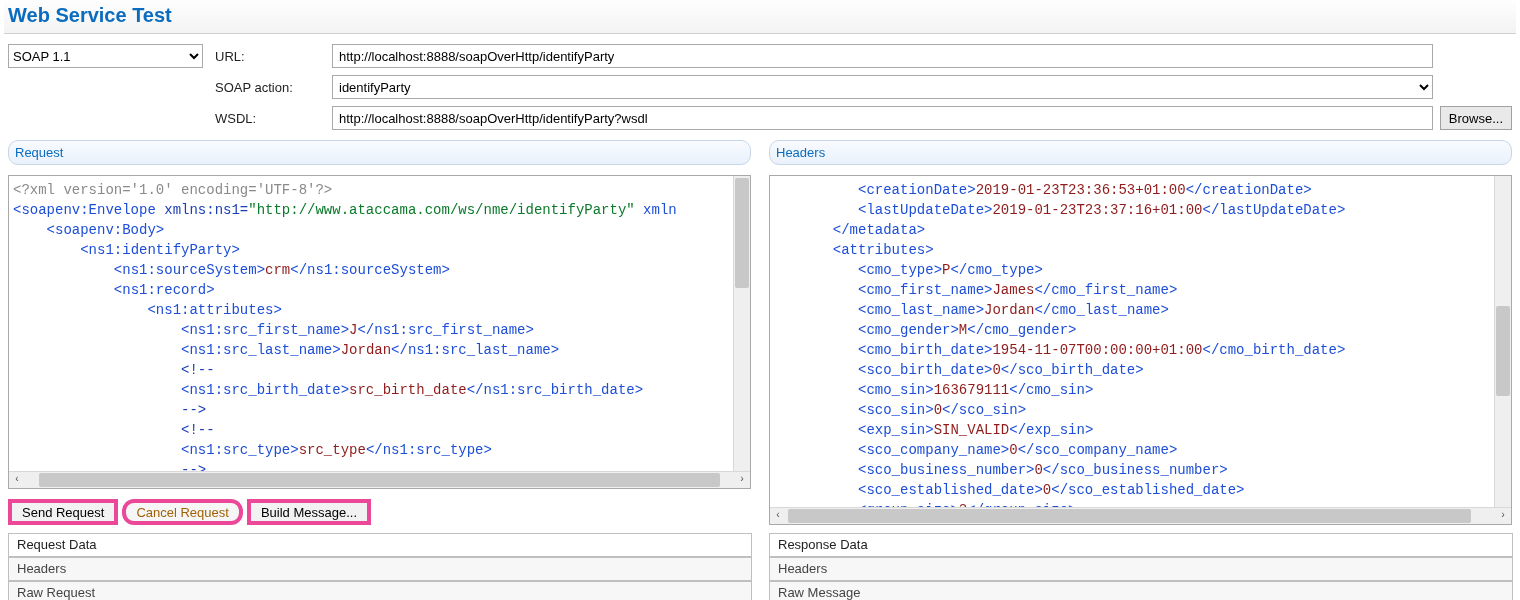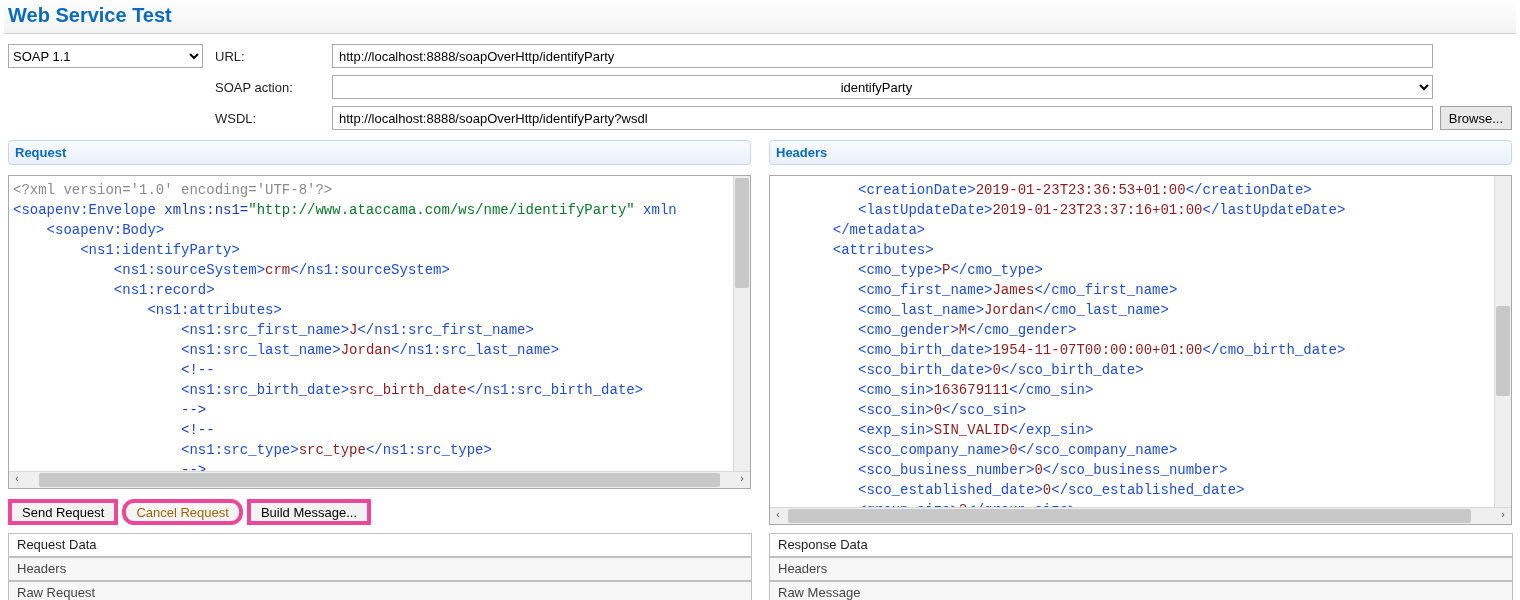--- a/index.html
+++ b/index.html
@@ -44,43 +44,43 @@
   .lbl { font-size: 13px; }
   input.text, select.wide {
     width: 100%;
     box-sizing: border-box;
     height: 24px;
     font-size: 13px;
     padding: 2px 6px;
     border: 1px solid #a9a9a9;
     background: #fff;
   }
-  select.wide { padding: 0 2px; text-align: center; }
+  select.wide { padding: 0 2px; }
   .browse-btn {
     height: 24px;
     font-size: 13px;
     padding: 0 8px;
     border: 1px solid #a0a0a0;
     background: #e9e9e9;
     cursor: pointer;
   }
   .panes {
     display: grid;
     grid-template-columns: 1fr 1fr;
     column-gap: 18px;
     padding: 0 4px;
   }
   .pane { }
   .pane-header {
-    font-weight: 700;
+    font-weight: 400;
     color: #0a6bbf;
     font-size: 13px;
     padding: 4px 6px;
     border: 1px solid #c7d6e6;
-    border-radius: 4px;
+    border-radius: 10px;
     background: linear-gradient(#f8fbff, #e9f1fb);
   }
   .xml-box {
     position: relative;
     margin-top: 10px;
     height: 312px;
     border: 1px solid #a9a9a9;
     background: #fff;
     overflow: hidden;
     font-family: Consolas, "Courier New", monospace;

